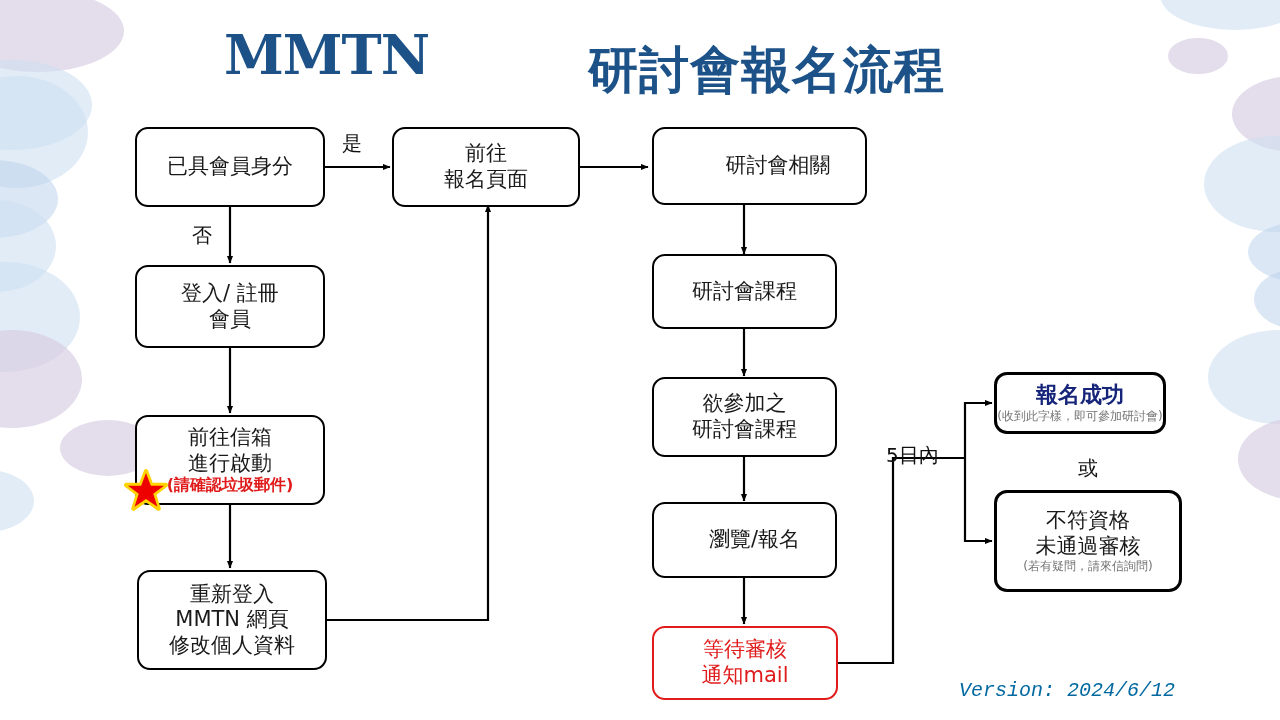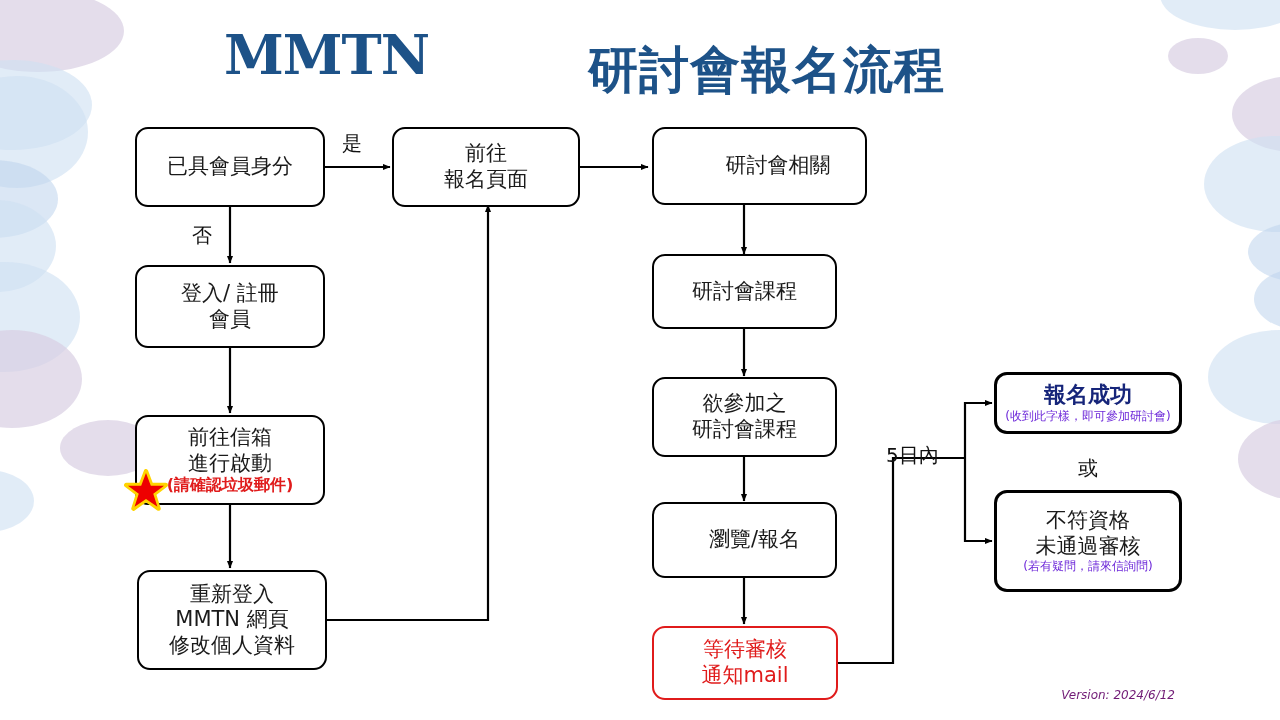--- a/index.html
+++ b/index.html
@@ -40,36 +40,36 @@
     position:absolute;box-sizing:border-box;
     border:2.2px solid #000;border-radius:13px;background:#fff;
     display:flex;flex-direction:column;align-items:center;justify-content:center;
     text-align:center;color:#1a1a1a;z-index:4;
   }
   .node .ln{font-size:21px;line-height:1.22;white-space:nowrap;}
   .node.red{border-color:#e01b1b;}
   .node.red .ln{color:#e01b1b;}
   .node.thick{border-width:3px;}
   .ln.navy{color:#16257a;font-weight:700;font-size:22px;}
-  .ln.small{font-size:12px;line-height:1.2;color:#6d28d9;}
+  .ln.small{font-size:12px;line-height:1.2;color:#737373;}
   .ln.red-small{font-size:16px;font-weight:700;color:#e01b1b;line-height:1.15;}
 
   
   .svg-lines{position:absolute;inset:0;z-index:3;}
 
   
   .elabel{position:absolute;font-size:20px;color:#111;z-index:6;white-space:nowrap;}
 
   
   .star{position:absolute;z-index:7;width:44px;height:44px;}
 
   
   .version{
     position:absolute;right:105px;bottom:18px;z-index:6;
-    font-style:italic;font-size:12px;color:#701a75;white-space:nowrap;
+    font-style:italic;font-size:20px;color:#0369a1;white-space:nowrap;font-family:Liberation Mono, monospace;
   }
 </style>
 </head>
 <body>
 
 <div id="stage">
 
   <div class="bg-layer">
     <div class="blob lav" style="left:-48px;top:-10px;width:172px;height:82px;"></div>
     <div class="blob blue" style="left:-66px;top:60px;width:158px;height:90px;"></div>
@@ -185,21 +185,21 @@
 
   <div class="node" style="left:652px;top:502px;width:185px;height:76px;padding-left:20px;">
     <div class="ln">瀏覽/報名</div>
   </div>
 
   <div class="node red" style="left:652px;top:626px;width:186px;height:74px;">
     <div class="ln">等待審核</div>
     <div class="ln">通知mail</div>
   </div>
 
-  <div class="node thick" style="left:994px;top:372px;width:188px;height:62px;">
+  <div class="node thick" style="left:994px;top:372px;width:172px;height:62px;">
     <div class="ln navy">報名成功</div>
     <div class="ln small">(收到此字樣，即可參加研討會)</div>
   </div>
 
   <div class="node thick" style="left:994px;top:490px;width:188px;height:102px;">
     <div class="ln">不符資格</div>
     <div class="ln">未通過審核</div>
     <div class="ln small">(若有疑問，請來信詢問)</div>
   </div>
 

